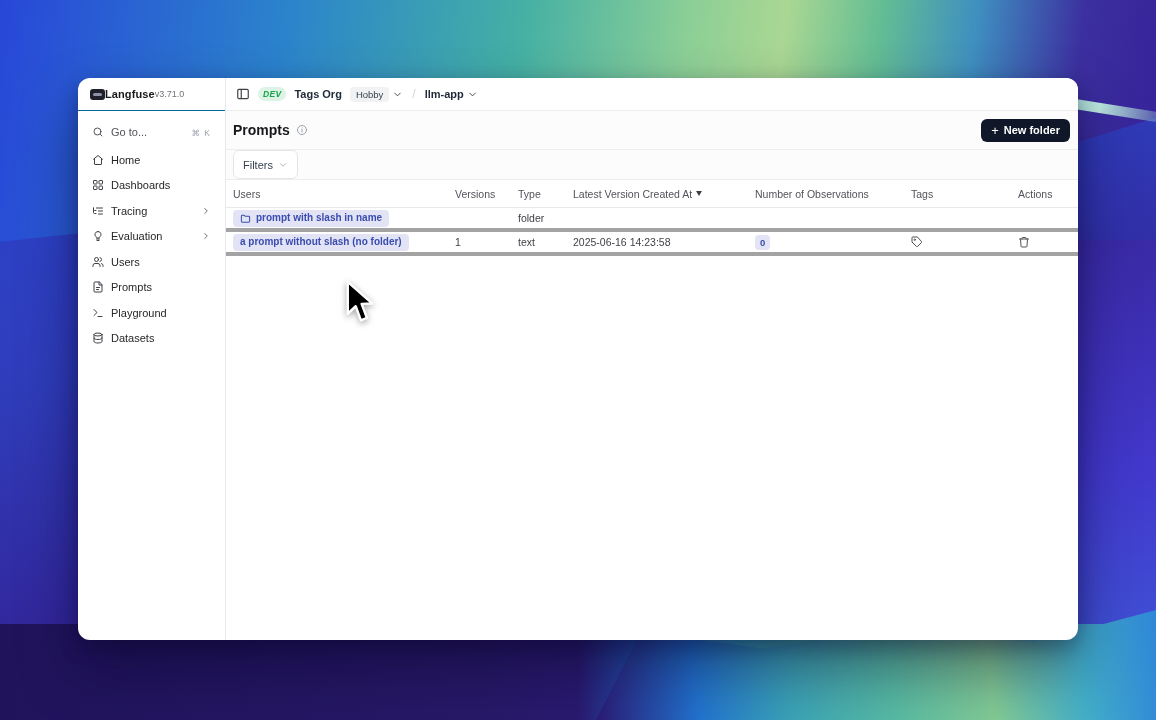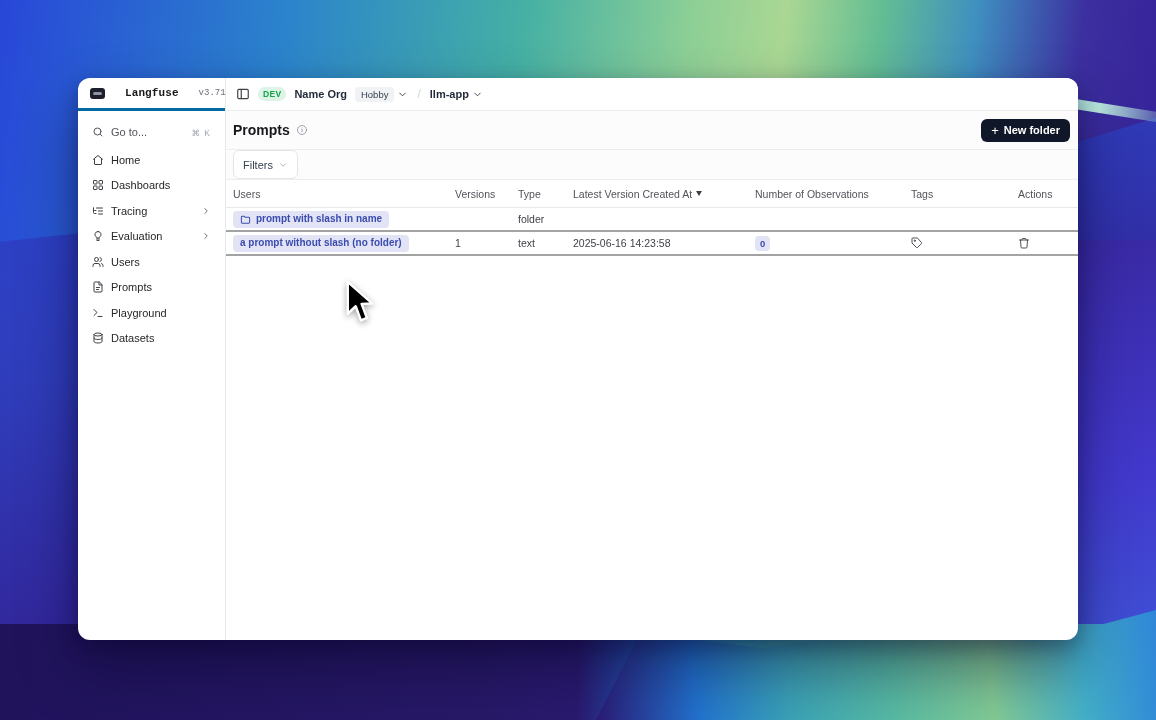--- a/index.html
+++ b/index.html
@@ -25,38 +25,38 @@
     clip-path:polygon(0 100%,8% 20%,30% 35%,55% 12%,78% 30%,100% 0,100% 100%); }
 
   
   .window { position:absolute; left:78px; top:78px; width:1000px; height:562px;
     background:#ffffff; border-radius:12px; overflow:hidden;
     box-shadow:0 30px 60px rgba(8,4,40,.45), 0 8px 20px rgba(8,4,40,.30);
     display:flex; color:#27272a; }
 
   
   .sidebar { width:148px; flex:0 0 148px; border-right:1px solid #e8e9ec; display:flex; flex-direction:column; }
-  .sb-head { height:33px; display:flex; align-items:center; gap:20px; padding:0 12px; border-bottom:3px solid #0369a1;font-family:Liberation Mono, monospace; }
+  .sb-head { height:33px; display:flex; align-items:center; gap:0; padding:0 12px; border-bottom:1px solid #0369a1; }
   .logo-mark { width:15px; height:11px; border-radius:3px; background:#1d1f2a; position:relative; flex:0 0 auto; }
   .logo-mark::after { content:""; position:absolute; left:3px; top:4px; width:9px; height:3px; border-radius:2px; background:#8d93a5; }
   .brand-name { font-size:11px; font-weight:700; color:#18181b; letter-spacing:.1px; }
   .brand-ver { font-size:9px; color:#71717a; }
   .sb-body { padding:10px 8px; display:flex; flex-direction:column; }
   .sb-goto { display:flex; align-items:flex-end; gap:7px; padding:5px 6px 9px 6px; color:#52525b; font-size:11px; }
   .sb-goto .kbd { margin-left:auto; font-size:8.5px; color:#9ca3af; letter-spacing:1px; }
   .sb-item { display:flex; align-items:center; gap:7px; padding:0 6px; height:25.5px; border-radius:6px;
     font-size:11px; color:#27272a; cursor:default; }
   .sb-item .chev { margin-left:auto; display:flex; }
   .icon { display:inline-flex; flex:0 0 auto; }
   .icon svg { display:block; }
 
   
   .main { flex:1; display:flex; flex-direction:column; min-width:0; }
   .topbar { height:33px; flex:0 0 33px; display:flex; align-items:center; gap:8px; padding:0 10px; border-bottom:1px solid #eceded; background:#fff; }
-  .env-badge { font-size:8.5px; font-weight:700; color:#16a34a; background:#dcf3e6; border-radius:7px; padding:2px 5px; letter-spacing:.3px; }
+  .env-badge { font-size:8.5px; font-weight:700; color:#16a34a; background:#dcf3e6; border-radius:7px; padding:2px 5px; letter-spacing:.3px;font-style:italic; }
   .org-name { font-size:11px; font-weight:600; color:#1f2937; }
   .plan-badge { font-size:9.5px; color:#374151; background:#f1f2f4; border-radius:4px; padding:2px 6px; }
   .tb-sep { color:#d1d5db; font-size:12px; padding:0 1px; }
   .proj-name { font-size:11px; font-weight:600; color:#1f2937; }
   .tb-chip { display:flex; align-items:center; gap:3px; }
 
   
   .page-head { height:39px; flex:0 0 39px; display:flex; align-items:center; padding:0 8px 0 7px;
     border-bottom:1px solid #eceded; background:#fcfcfd; }
   .page-title { font-size:14px; font-weight:700; color:#18181b; }
@@ -67,21 +67,21 @@
 
   
   .filters-row { height:30px; flex:0 0 30px; display:flex; align-items:center; padding:0 7px;
     border-bottom:1px solid #eceded; background:#fcfcfd; }
   .btn-filters { display:flex; align-items:center; gap:5px; background:#fff; border:1px solid #e4e5e9; border-radius:6px;
     height:29px; padding:0 9px; font-size:11px; color:#374151; cursor:pointer; font-family:inherit;text-align:center; }
 
   
   .tbl { display:flex; flex-direction:column; }
   .tr { display:grid; grid-template-columns:222px 63px 55px 182px 156px 107px 1fr;
-    align-items:center; padding-left:7px; border-bottom:2px solid #a3a3a3; }
+    align-items:center; padding-left:7px; border-bottom:4px solid #a3a3a3; }
   .tr.head { height:28px; border-bottom:1px solid #e8e9ec; }
   .tr.row { height:24px; }
   .th { font-size:10.5px; color:#52525b; display:flex; align-items:center; gap:4px; }
   .td { font-size:10.5px; color:#3f3f46; display:flex; align-items:center; }
   .sort-tri { width:0; height:0; border-left:3.5px solid transparent; border-right:3.5px solid transparent; border-top:5px solid #3f3f46; display:inline-block; }
   .pill { display:inline-flex; align-items:center; gap:5px; background:#e2e4f6; color:#3b4cae;
     font-size:10px; font-weight:700; border-radius:4px; padding:2.5px 7px; line-height:1.2; cursor:pointer; }
   .obs-badge { background:#e2e4f6; color:#3b4cae; font-size:9.5px; font-weight:700; border-radius:4px; padding:2px 5px; cursor:default; }
   .cell-icon-btn { display:inline-flex; cursor:pointer; }
 
@@ -224,21 +224,21 @@
   <div class="main">
 
     <div class="topbar">
       <span class="icon">
         <svg width="14" height="14" viewBox="0 0 24 24" fill="none" stroke="#3f3f46" stroke-width="2">
             <rect x="3" y="4" width="18" height="16" rx="2"></rect>
             <line x1="9" y1="4" x2="9" y2="20"></line>
           </svg>
       </span>
       <span class="env-badge">DEV</span>
-      <span class="org-name">Name Org</span>
+      <span class="org-name">Tags Org</span>
       <span class="tb-chip">
         <span class="plan-badge">Hobby</span>
         <span class="icon">
           <svg width="11" height="11" viewBox="0 0 24 24" fill="none" stroke="#3f3f46" stroke-width="2" stroke-linecap="round" stroke-linejoin="round">
               <path d="M6 9l6 6 6-6"></path>
             </svg>
         </span>
       </span>
       <span class="tb-sep">/</span>
       <span class="tb-chip">

